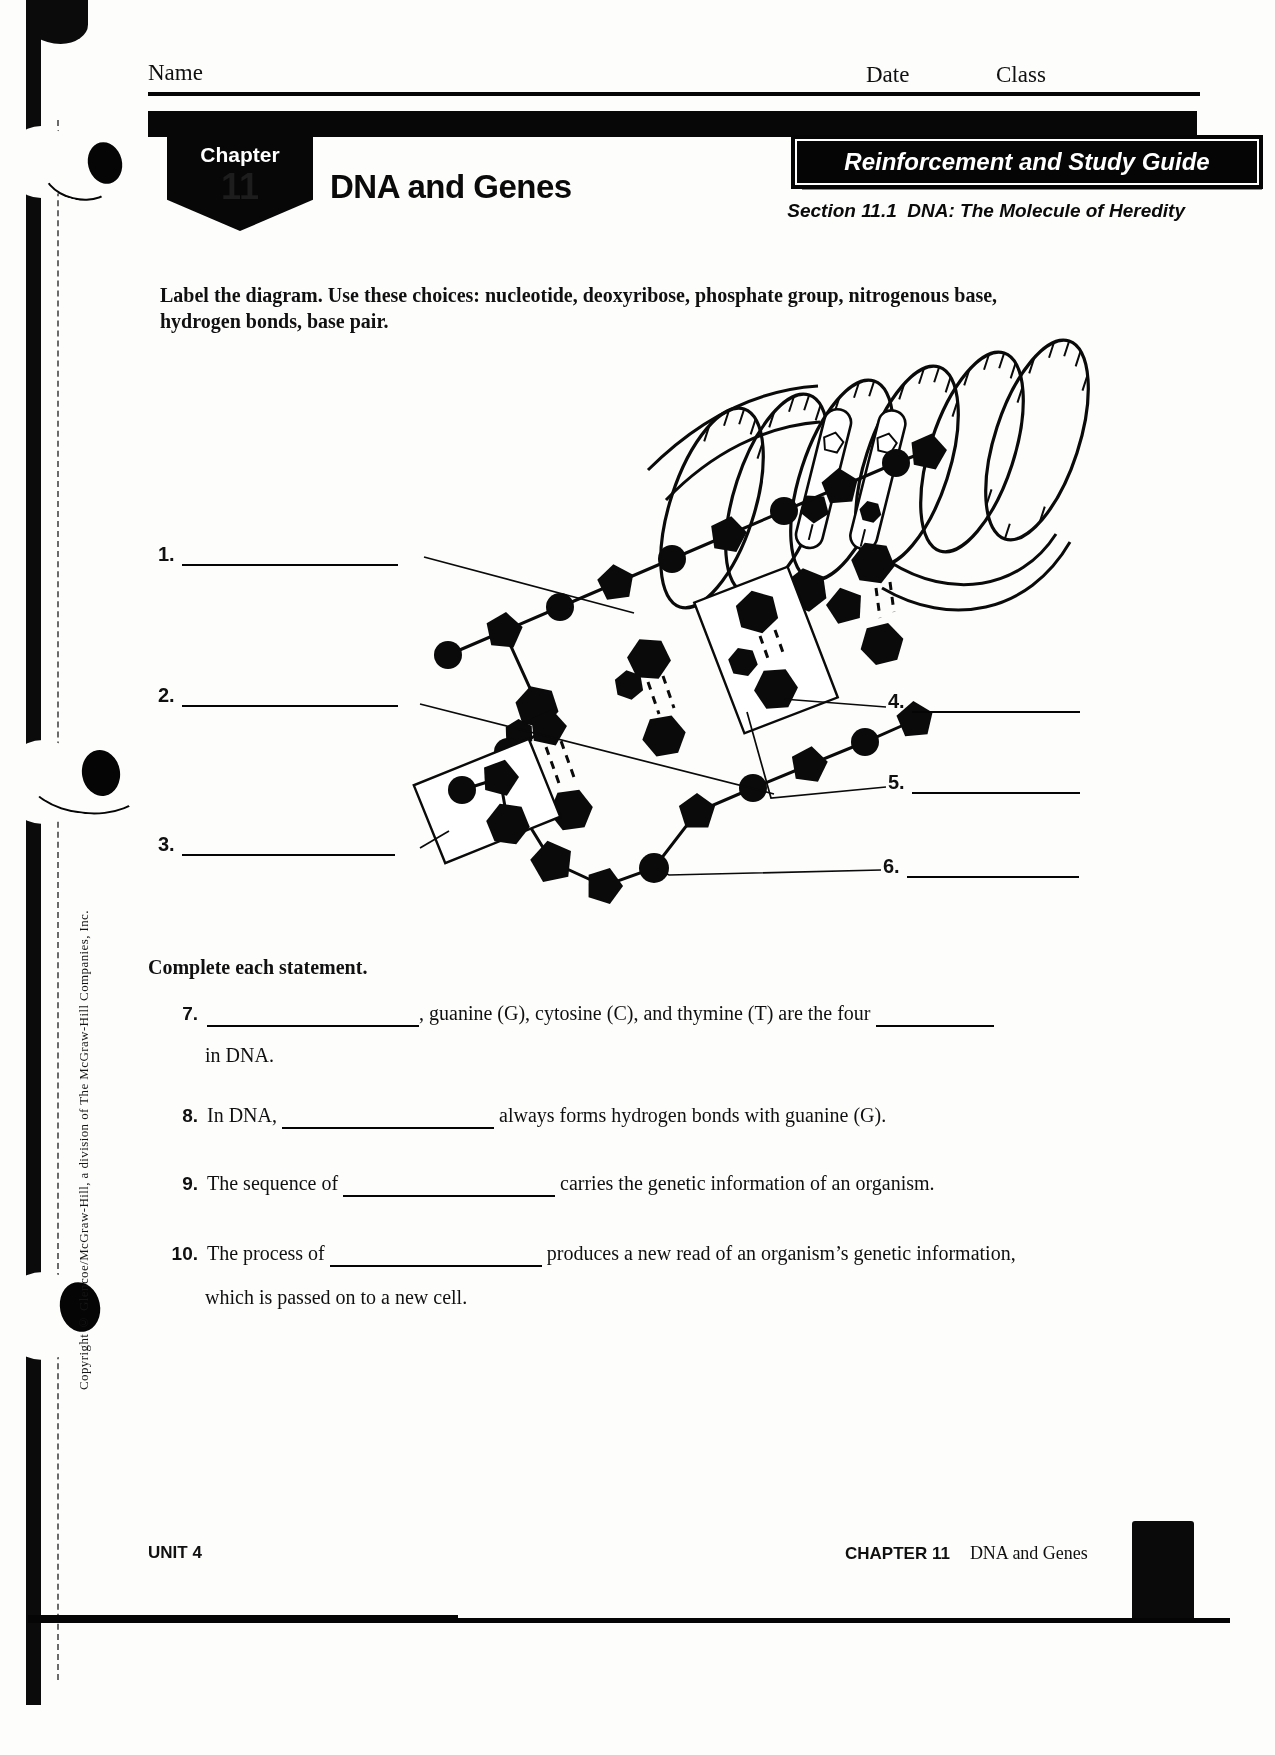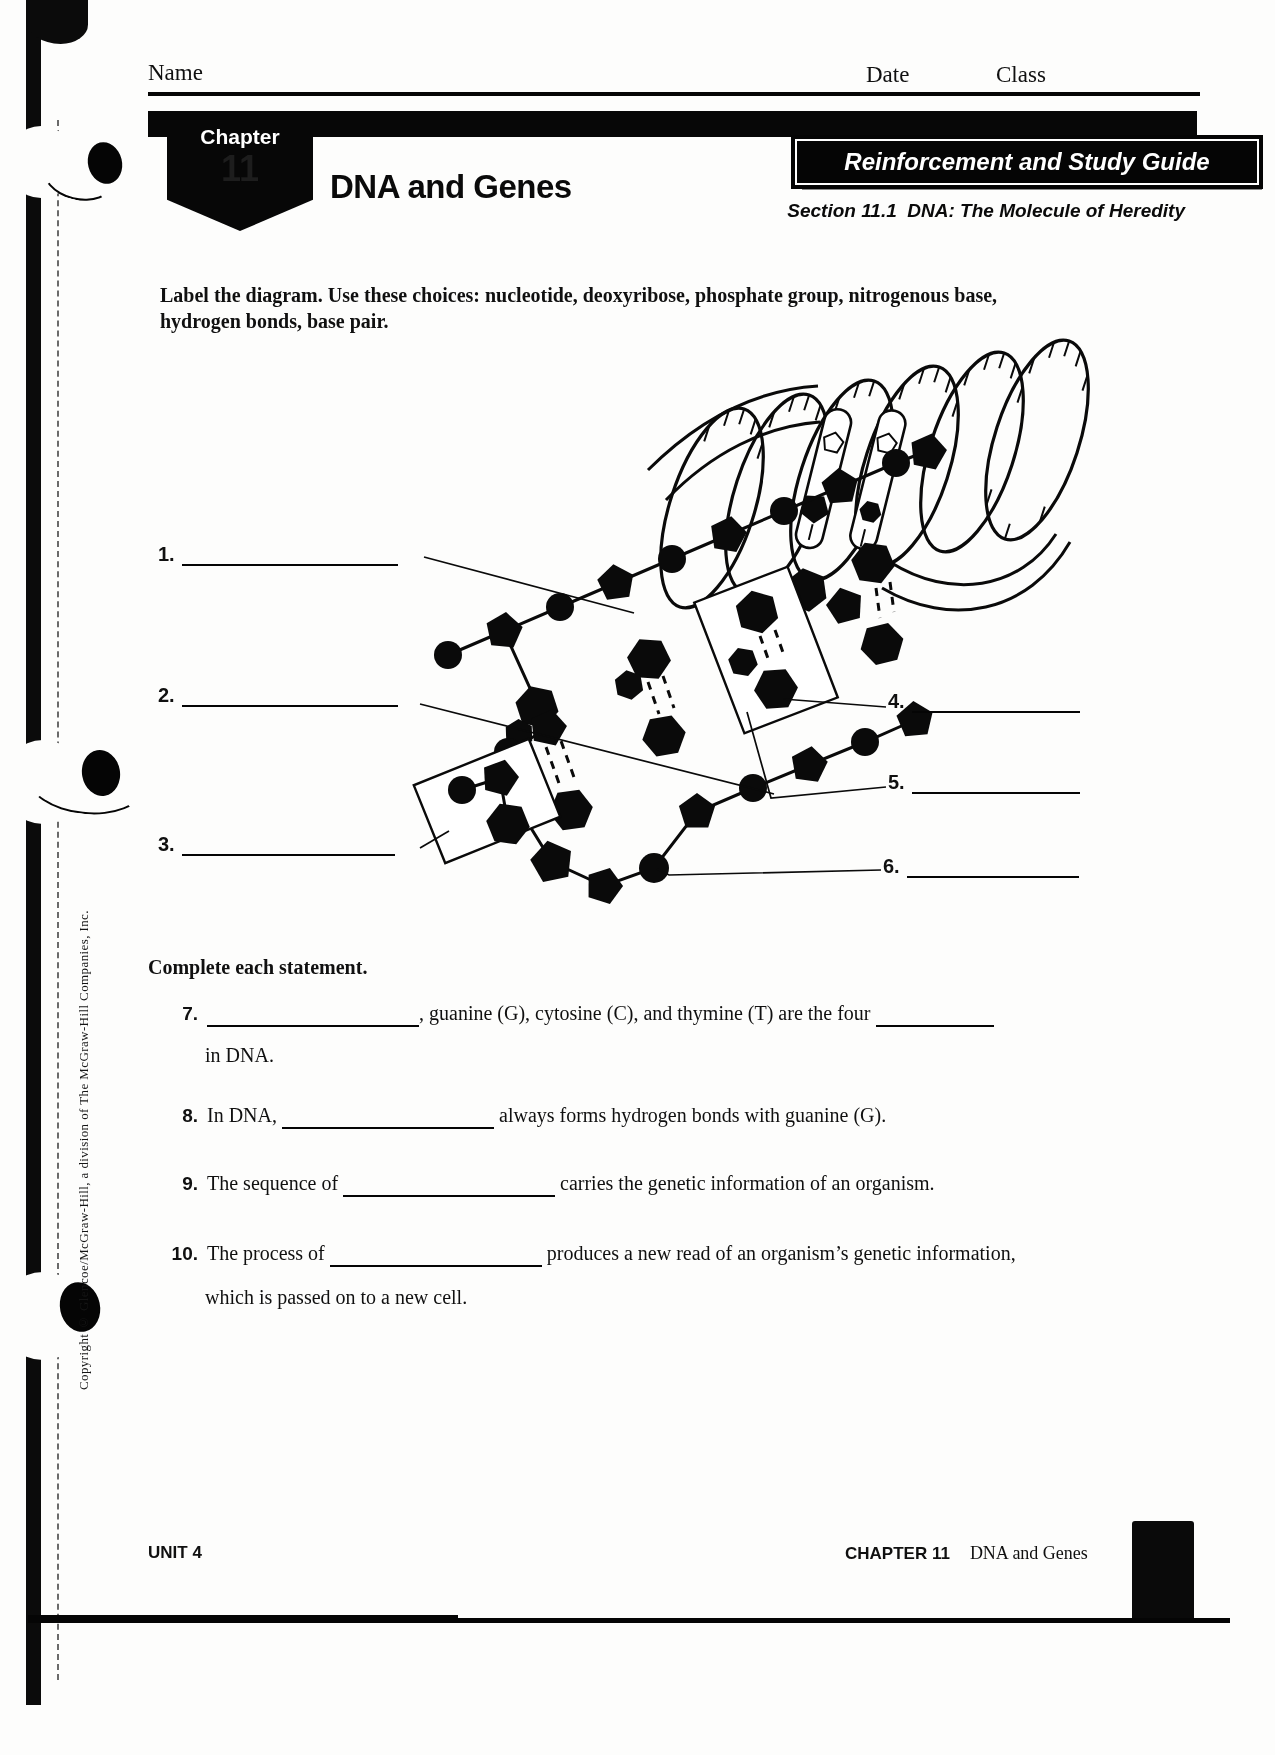--- a/index.html
+++ b/index.html
@@ -24,21 +24,21 @@
   
   .hdr-label{font-size:23px;}
   .hdr-line{left:148px;top:92px;width:1052px;height:4px;background:#050505;}
   
   .banner-bar{left:148px;top:111px;width:1049px;height:26px;background:#070707;}
   .chapter-tab{
     left:167px;top:111px;width:146px;height:120px;background:#070707;
     clip-path:polygon(0 0,100% 0,100% 74%,50% 100%,0 74%);
     text-align:center;
   }
-  .chapter-word{margin-top:14px;color:#fff;font-family:"Liberation Sans",sans-serif;
+  .chapter-word{margin-top:32px;color:#fff;font-family:"Liberation Sans",sans-serif;
     font-weight:bold;font-size:21px;}
   .chapter-num{color:#1d1d1d;font-family:"Liberation Sans",sans-serif;font-weight:bold;font-size:36px;line-height:40px;}
   .doc-title{left:330px;top:168px;font-family:"Liberation Sans",sans-serif;
     font-weight:bold;font-size:33px;letter-spacing:-.5px;color:#0a0a0a;}
   .rsg-badge{
     left:795px;top:139px;width:464px;height:46px;background:#050505;
     border:2px solid #fff;box-shadow:0 0 0 4px #050505,5px 7px 0 -2px #8a8a8a;
     box-sizing:border-box;display:flex;align-items:center;justify-content:center;
   }
   .rsg-badge span{color:#fff;font-family:"Liberation Sans",sans-serif;

